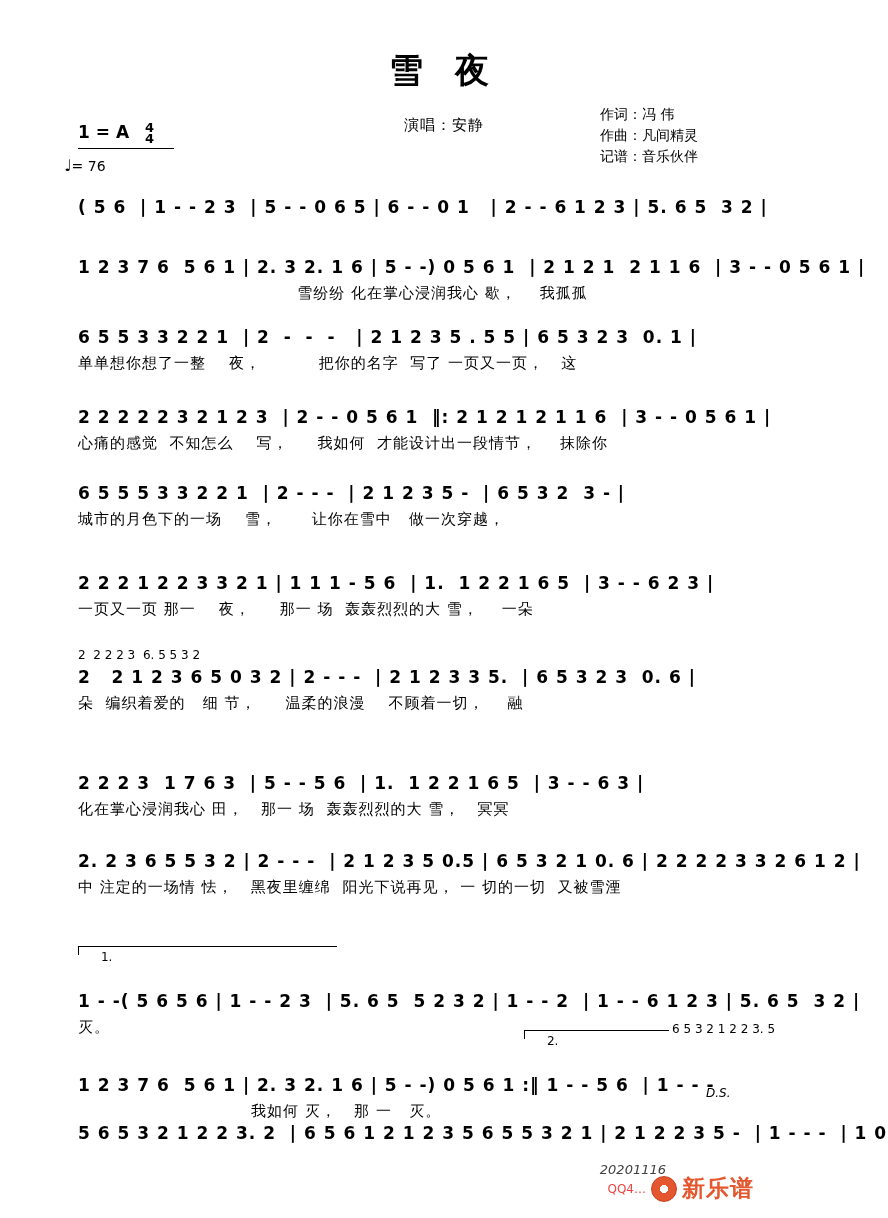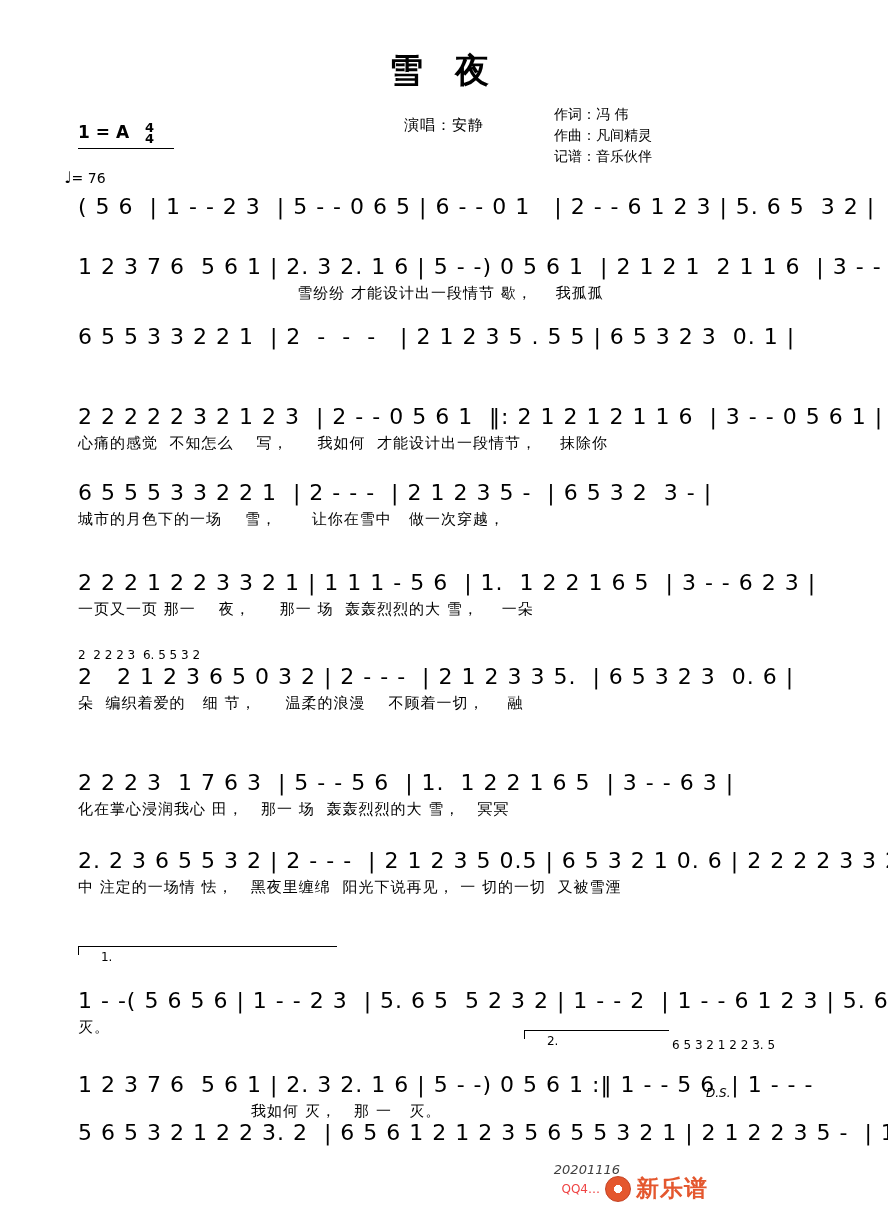--- a/index.html
+++ b/index.html
@@ -4,21 +4,21 @@
 <style>
   html,body{margin:0;padding:0;}
   body{
     width:888px;height:1218px;
     background:#ffffff;
     font-family:"Liberation Serif", serif;
     color:#000;
     position:relative;
     overflow:hidden;
   }
-  .sheet{position:relative;width:728px;height:1218px;}
+  .sheet{position:relative;width:728px;height:1218px;padding-left:46px;}
 
   .title{
     position:absolute;top:48px;left:0;width:888px;
     text-align:center;
     font-family:"DejaVu Sans", sans-serif;
     font-weight:bold;
     font-size:34px;
     letter-spacing:10px;
   }
   .singer{
@@ -49,38 +49,39 @@
     line-height:11px;
     margin-left:10px;
     font-weight:bold;
   }
   .keysig .frac .num{display:block;}
   .keysig .frac .den{display:block;}
   .keyline{
     position:absolute;left:78px;top:148px;width:96px;height:1px;background:#000;
   }
   .tempo{
-    position:absolute;top:168px;left:64px;
+    position:absolute;top:156px;left:64px;
     font-size:14px;
     font-family:"DejaVu Sans", sans-serif;
   }
   .tempo .note{font-size:16px;}
 
   
   .row{
     position:absolute;
     left:0;width:888px;
   }
   .music{
     font-family:"DejaVu Sans", sans-serif;
-    font-size:22px;
+    font-size:17px;
     letter-spacing:1px;
     white-space:pre;
     padding-left:78px;
     line-height:30px;
+    font-weight:bold;
   }
   .lyric{
     font-family:"DejaVu Sans", sans-serif;
     font-size:15px;
     white-space:pre;
     padding-left:78px;
     line-height:22px;
     letter-spacing:1px;
   }
   .small{
@@ -146,25 +147,26 @@
   <div class="tempo">
     <span class="note">♩</span><span>= 76</span>
   </div>
 
   <div class="row" style="top:192px">
     <div class="music">( 5 6  | 1 - - 2 3  | 5 - - 0 6 5 | 6 - - 0 1   | 2 - - 6 1 2 3 | 5. 6 5  3 2 |</div>
   </div>
 
   <div class="row" style="top:252px">
     <div class="music">1 2 3 7 6  5 6 1 | 2. 3 2. 1 6 | 5 - -) 0 5 6 1  | 2 1 2 1  2 1 1 6  | 3 - - 0 5 6 1 |</div>
-    <div class="lyric">                                      雪纷纷 才能设计出一段情节 歇，    我孤孤</div>
+    <div class="lyric">                                      雪纷纷 化在掌心浸润我心 歇，    我孤孤</div>
   </div>
 
   <div class="row" style="top:322px">
     <div class="music">6 5 5 3 3 2 2 1  | 2  -  -  -   | 2 1 2 3 5 . 5 5 | 6 5 3 2 3  0. 1 |</div>
+    <div class="lyric">单单想你想了一整    夜，          把你的名字  写了 一页又一页，   这</div>
   </div>
 
   <div class="row" style="top:402px">
     <div class="music">2 2 2 2 2 3 2 1 2 3  | 2 - - 0 5 6 1  ‖: 2 1 2 1 2 1 1 6  | 3 - - 0 5 6 1 |</div>
     <div class="lyric">心痛的感觉  不知怎么    写，     我如何  才能设计出一段情节，    抹除你</div>
   </div>
 
   <div class="row" style="top:478px">
     <div class="music">6 5 5 5 3 3 2 2 1  | 2 - - -  | 2 1 2 3 5 -  | 6 5 3 2  3 - |</div>
     <div class="lyric">城市的月色下的一场    雪，      让你在雪中   做一次穿越，</div>
@@ -198,21 +200,21 @@
     <div style="position:absolute;left:78px;top:10px;width:258px;border-top:1px solid #000;border-left:1px solid #000;height:8px;"></div>
     <div class="music" style="margin-top:8px;">1 - -( 5 6 5 6 | 1 - - 2 3  | 5. 6 5  5 2 3 2 | 1 - - 2  | 1 - - 6 1 2 3 | 5. 6 5  3 2 |</div>
     <div class="lyric">灭。</div>
   </div>
 
   <div class="row" style="top:1020px">
     <div class="small" style="padding-left:524px;">
       <span>2.</span>
     </div>
     <div style="position:absolute;left:524px;top:10px;width:144px;border-top:1px solid #000;border-left:1px solid #000;height:8px;"></div>
-    <div class="small" style="padding-left:672px;position:absolute;top:18px;">6 5 3 2 1 2 2 3. 5</div>
+    <div class="small" style="padding-left:672px;position:absolute;top:2px;">6 5 3 2 1 2 2 3. 5</div>
     <div class="music" style="margin-top:8px;">1 2 3 7 6  5 6 1 | 2. 3 2. 1 6 | 5 - -) 0 5 6 1 :‖ 1 - - 5 6  | 1 - - -</div>
     <div class="lyric">                              我如何 灭，   那 一   灭。</div>
     <div class="small" style="position:absolute;left:628px;top:66px;font-style:italic;">D.S.</div>
   </div>
 
   <div class="row" style="top:1118px">
     <div class="music">5 6 5 3 2 1 2 2 3. 2  | 6 5 6 1 2 1 2 3 5 6 5 5 3 2 1 | 2 1 2 2 3 5 -  | 1 - - -  | 1 0 0 0 0 ‖</div>
   </div>
 
   <div class="footer-date">20201116</div>

